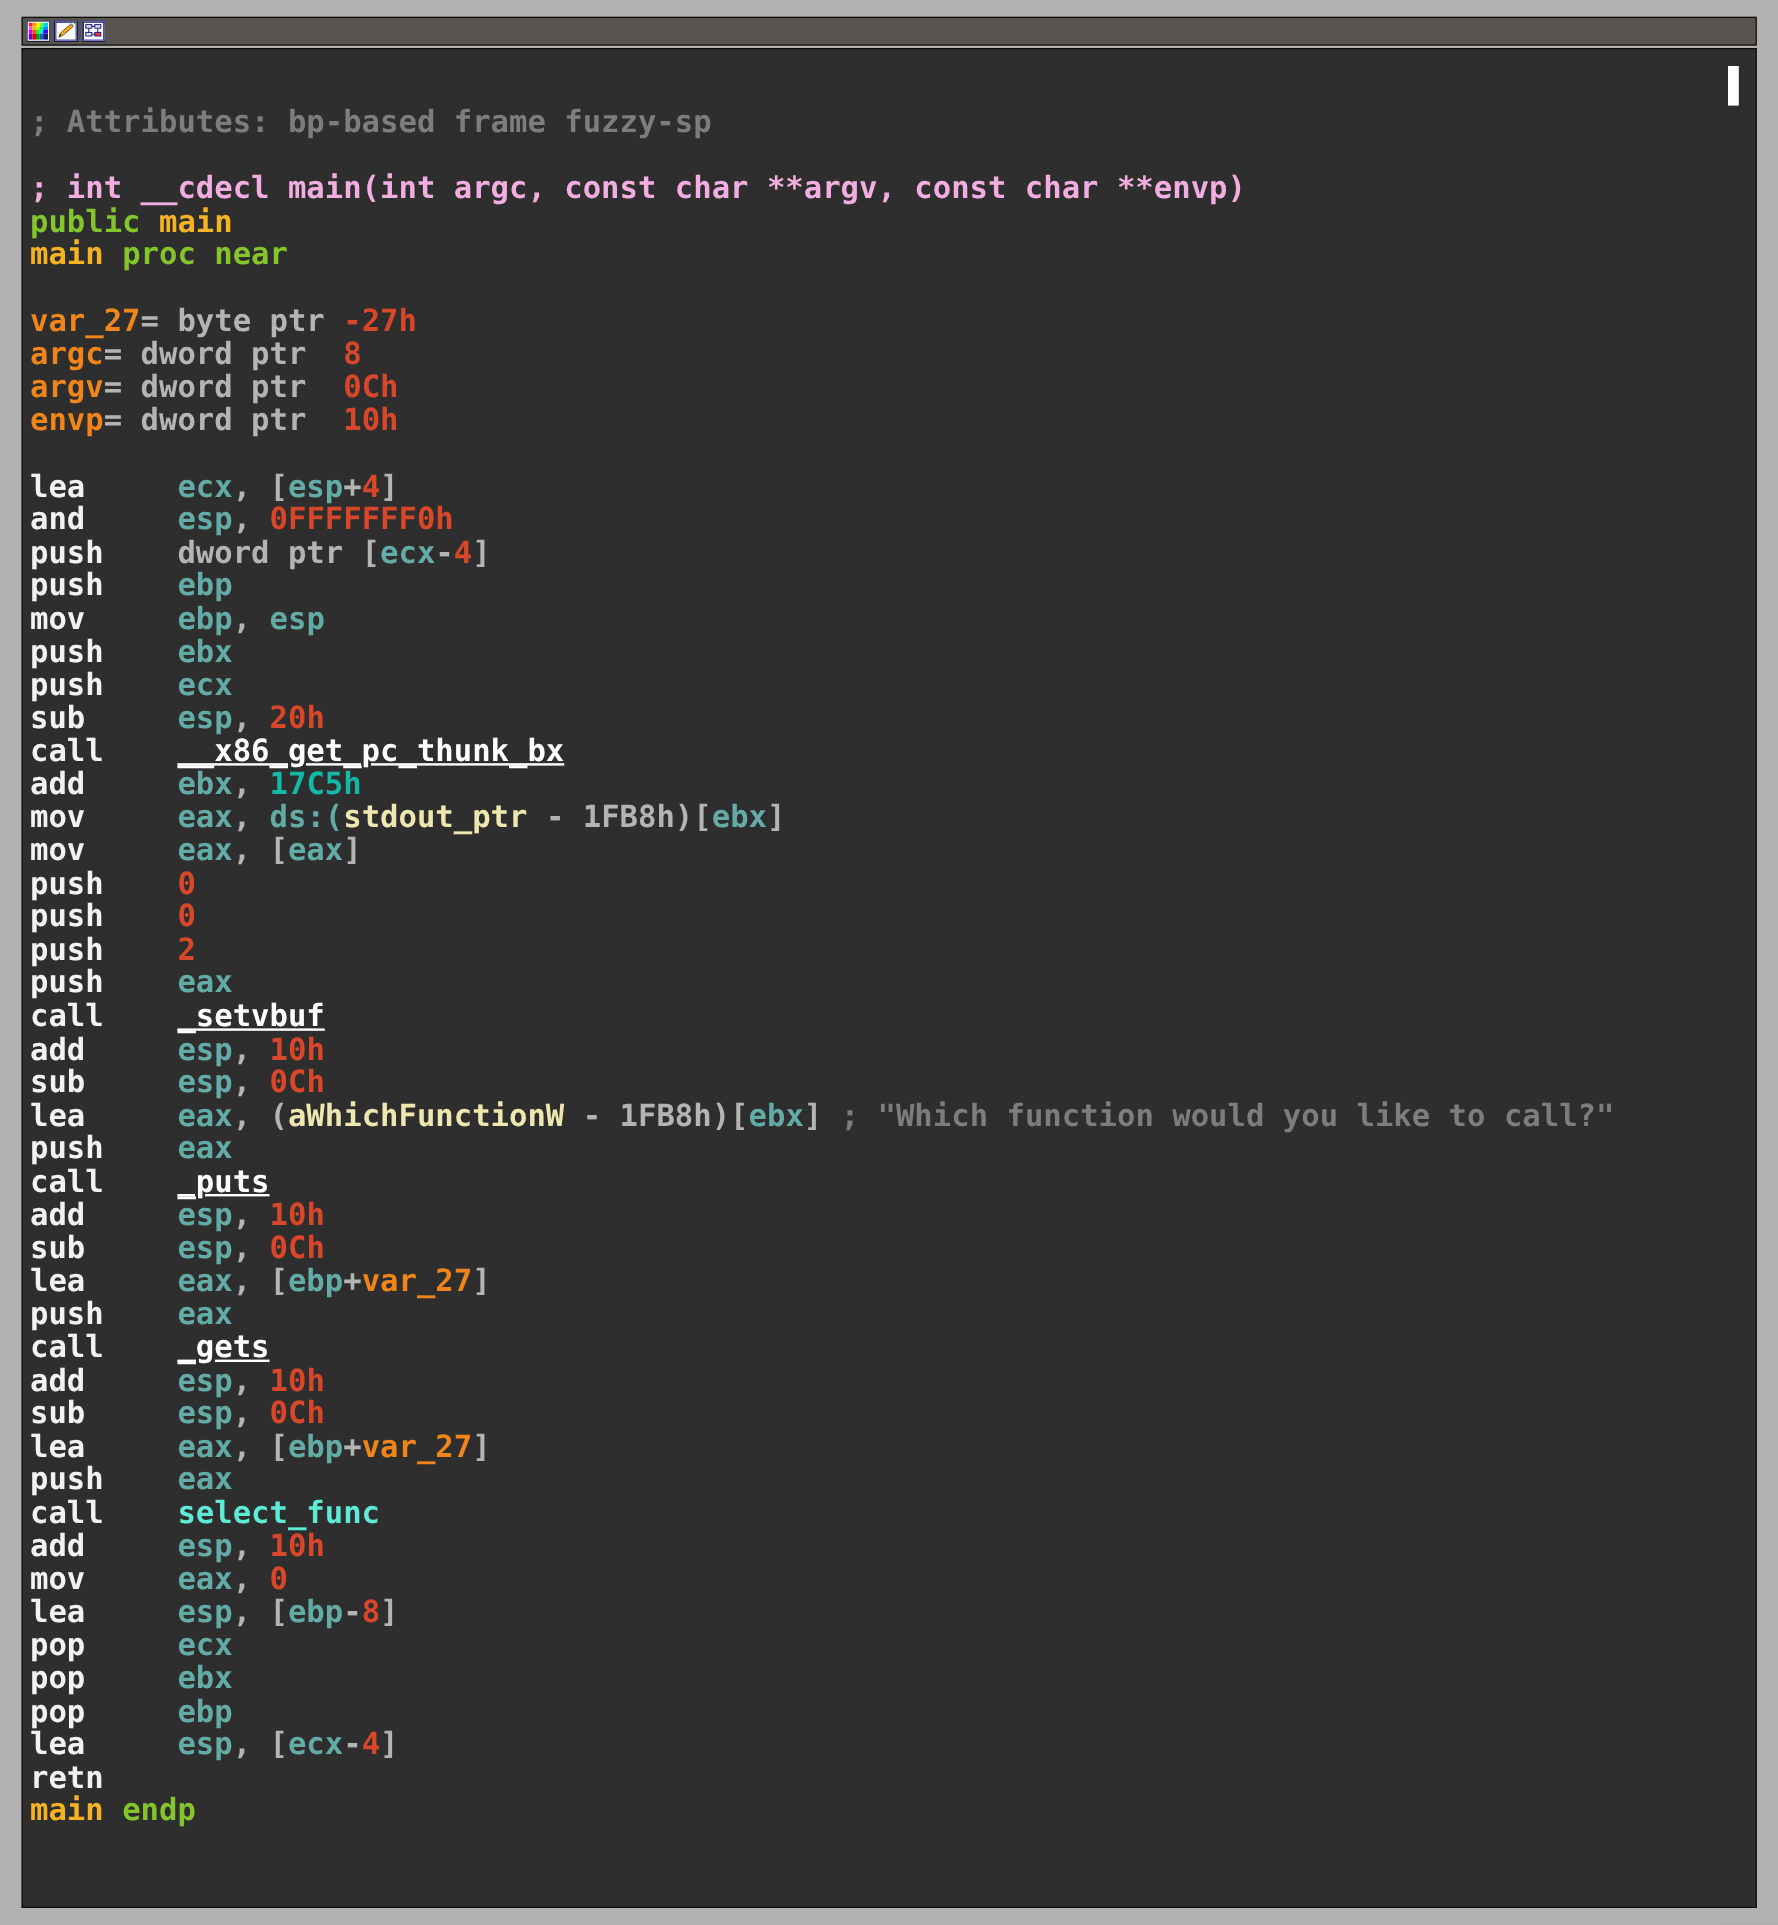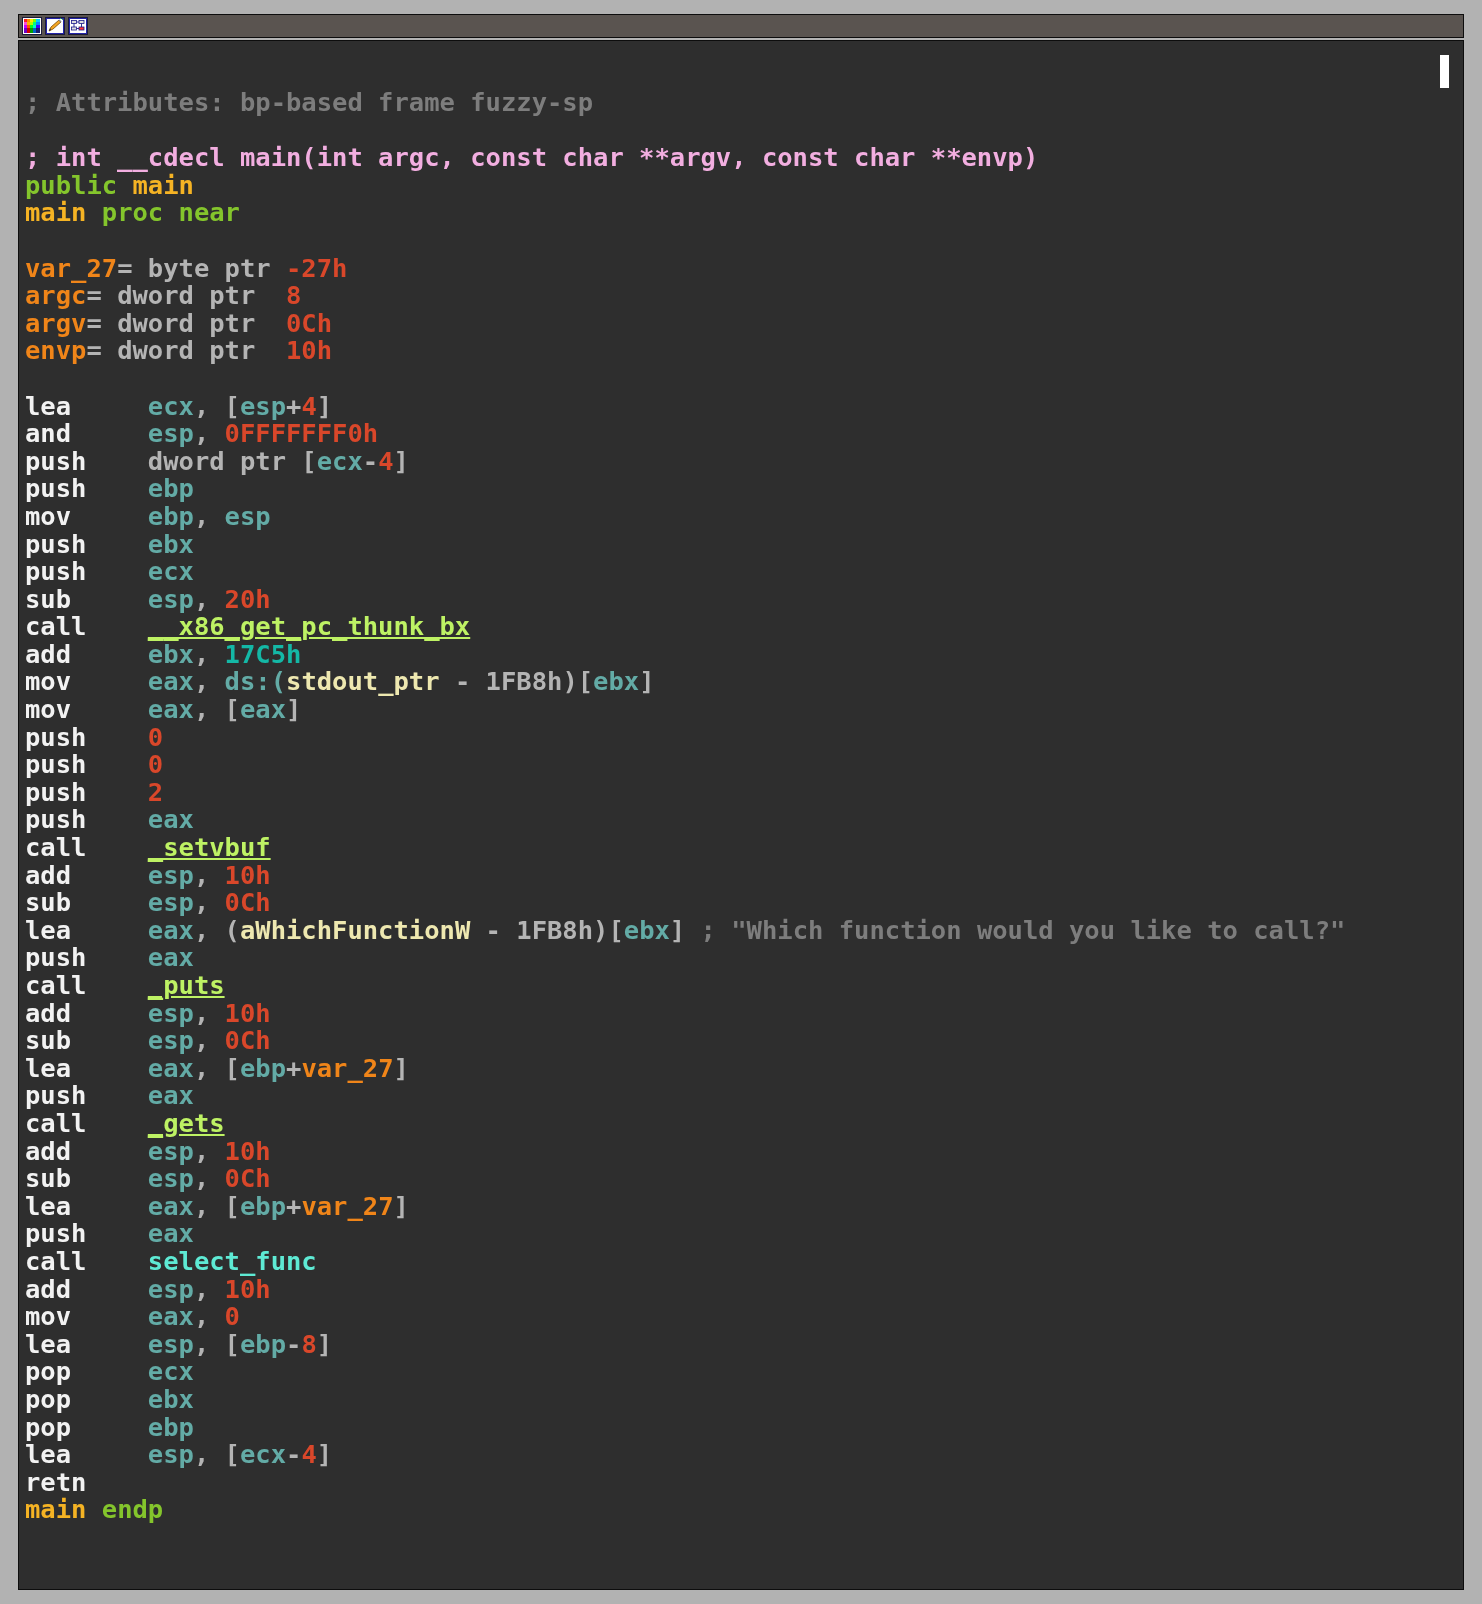--- a/index.html
+++ b/index.html
@@ -99,21 +99,21 @@
   .c-comment   { color: #7d7d7d; }            
   .c-proto     { color: #f2aee0; text-align: center; }            
   .c-keyword   { color: #84c52c; }            
   .c-procname  { color: #f5b324; }            
   .c-localvar  { color: #f08519; }            
   .c-type      { color: #b4b4b4; }            
   .c-num       { color: #d9472a; }            
   .c-num-hi    { color: #14b8a6; }            
   .c-mnem      { color: #f2f2f2; }            
   .c-reg       { color: #63aba6; }            
-  .c-call      { color: #bef264; text-decoration: underline; } 
+  .c-call      { color: #ffffff; text-decoration: underline; } 
   .c-call-plain{ color: #5eead4; }
   .c-dataref   { color: #eee8b0; }            
   .c-punct     { color: #b4b4b4; }
 </style>
 </head>
 <body>
 
 <div id="app">
 
   <div class="toolbar">

